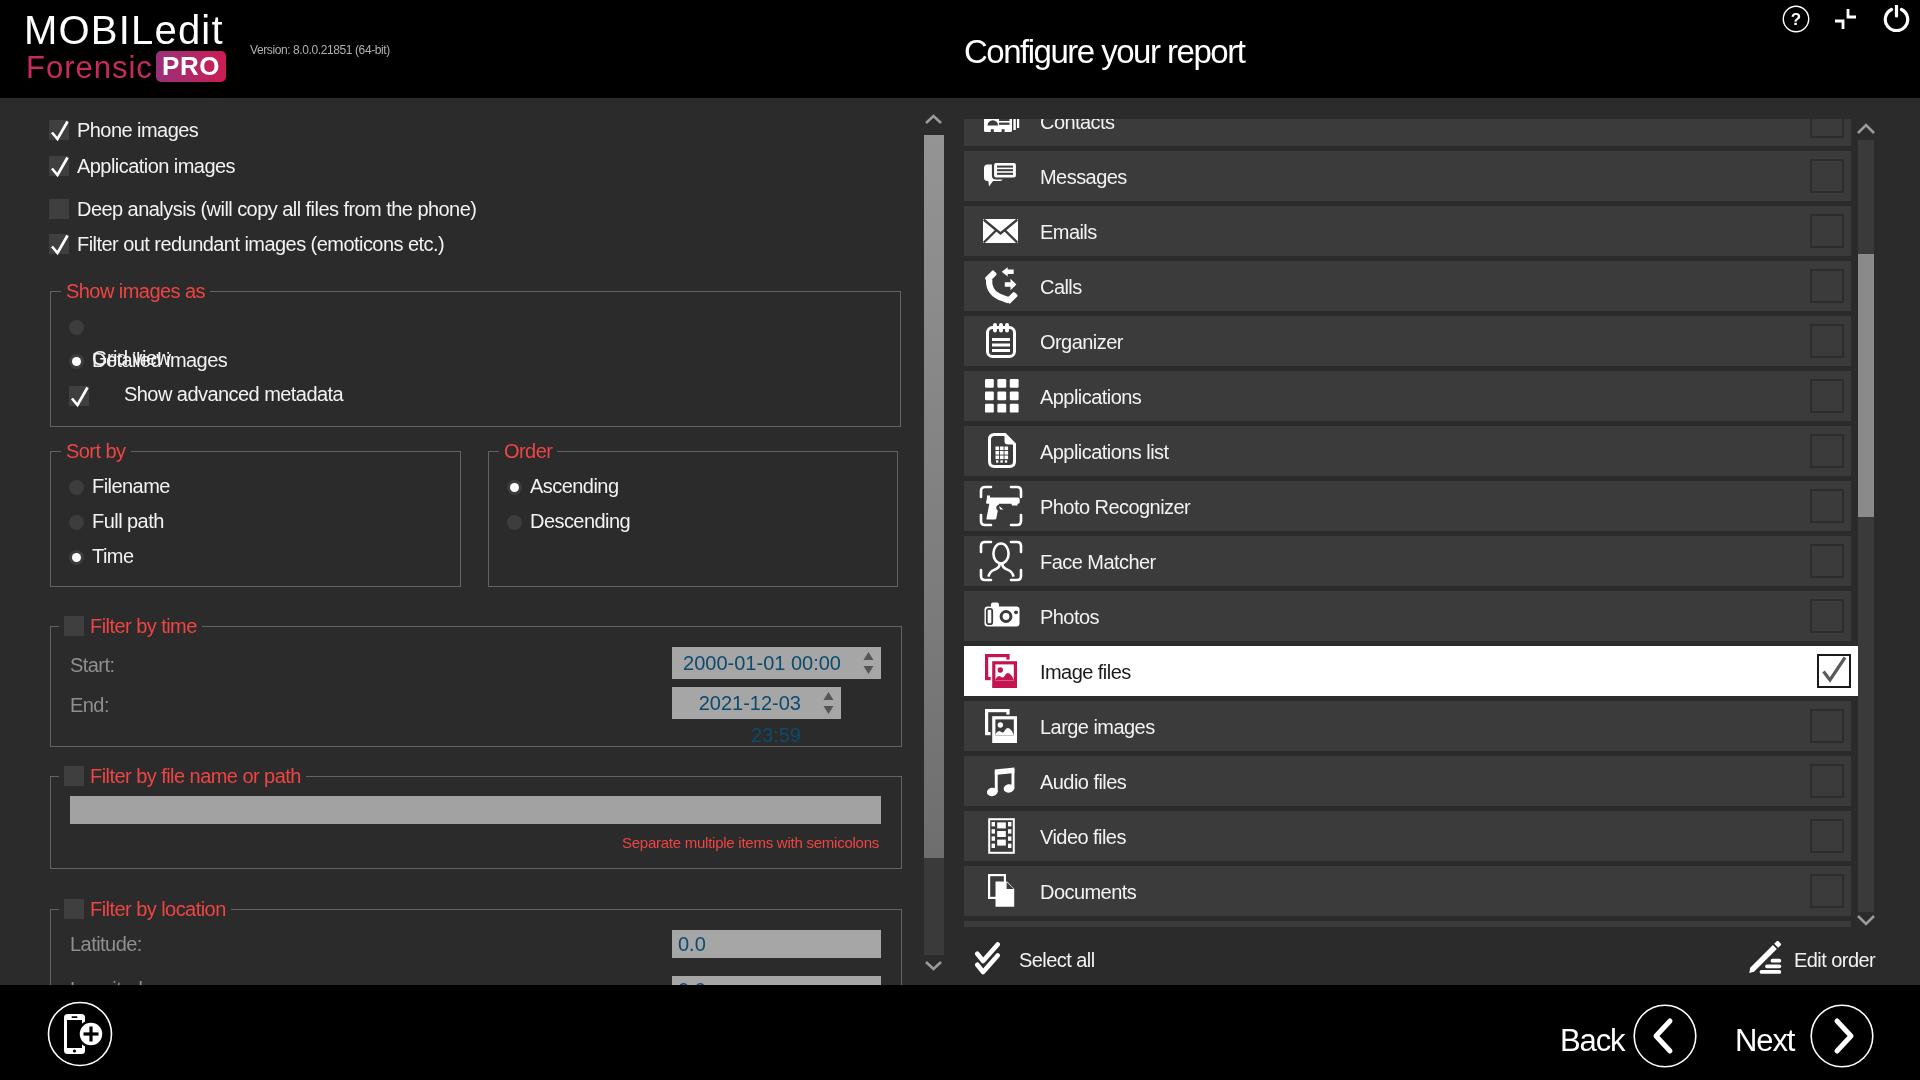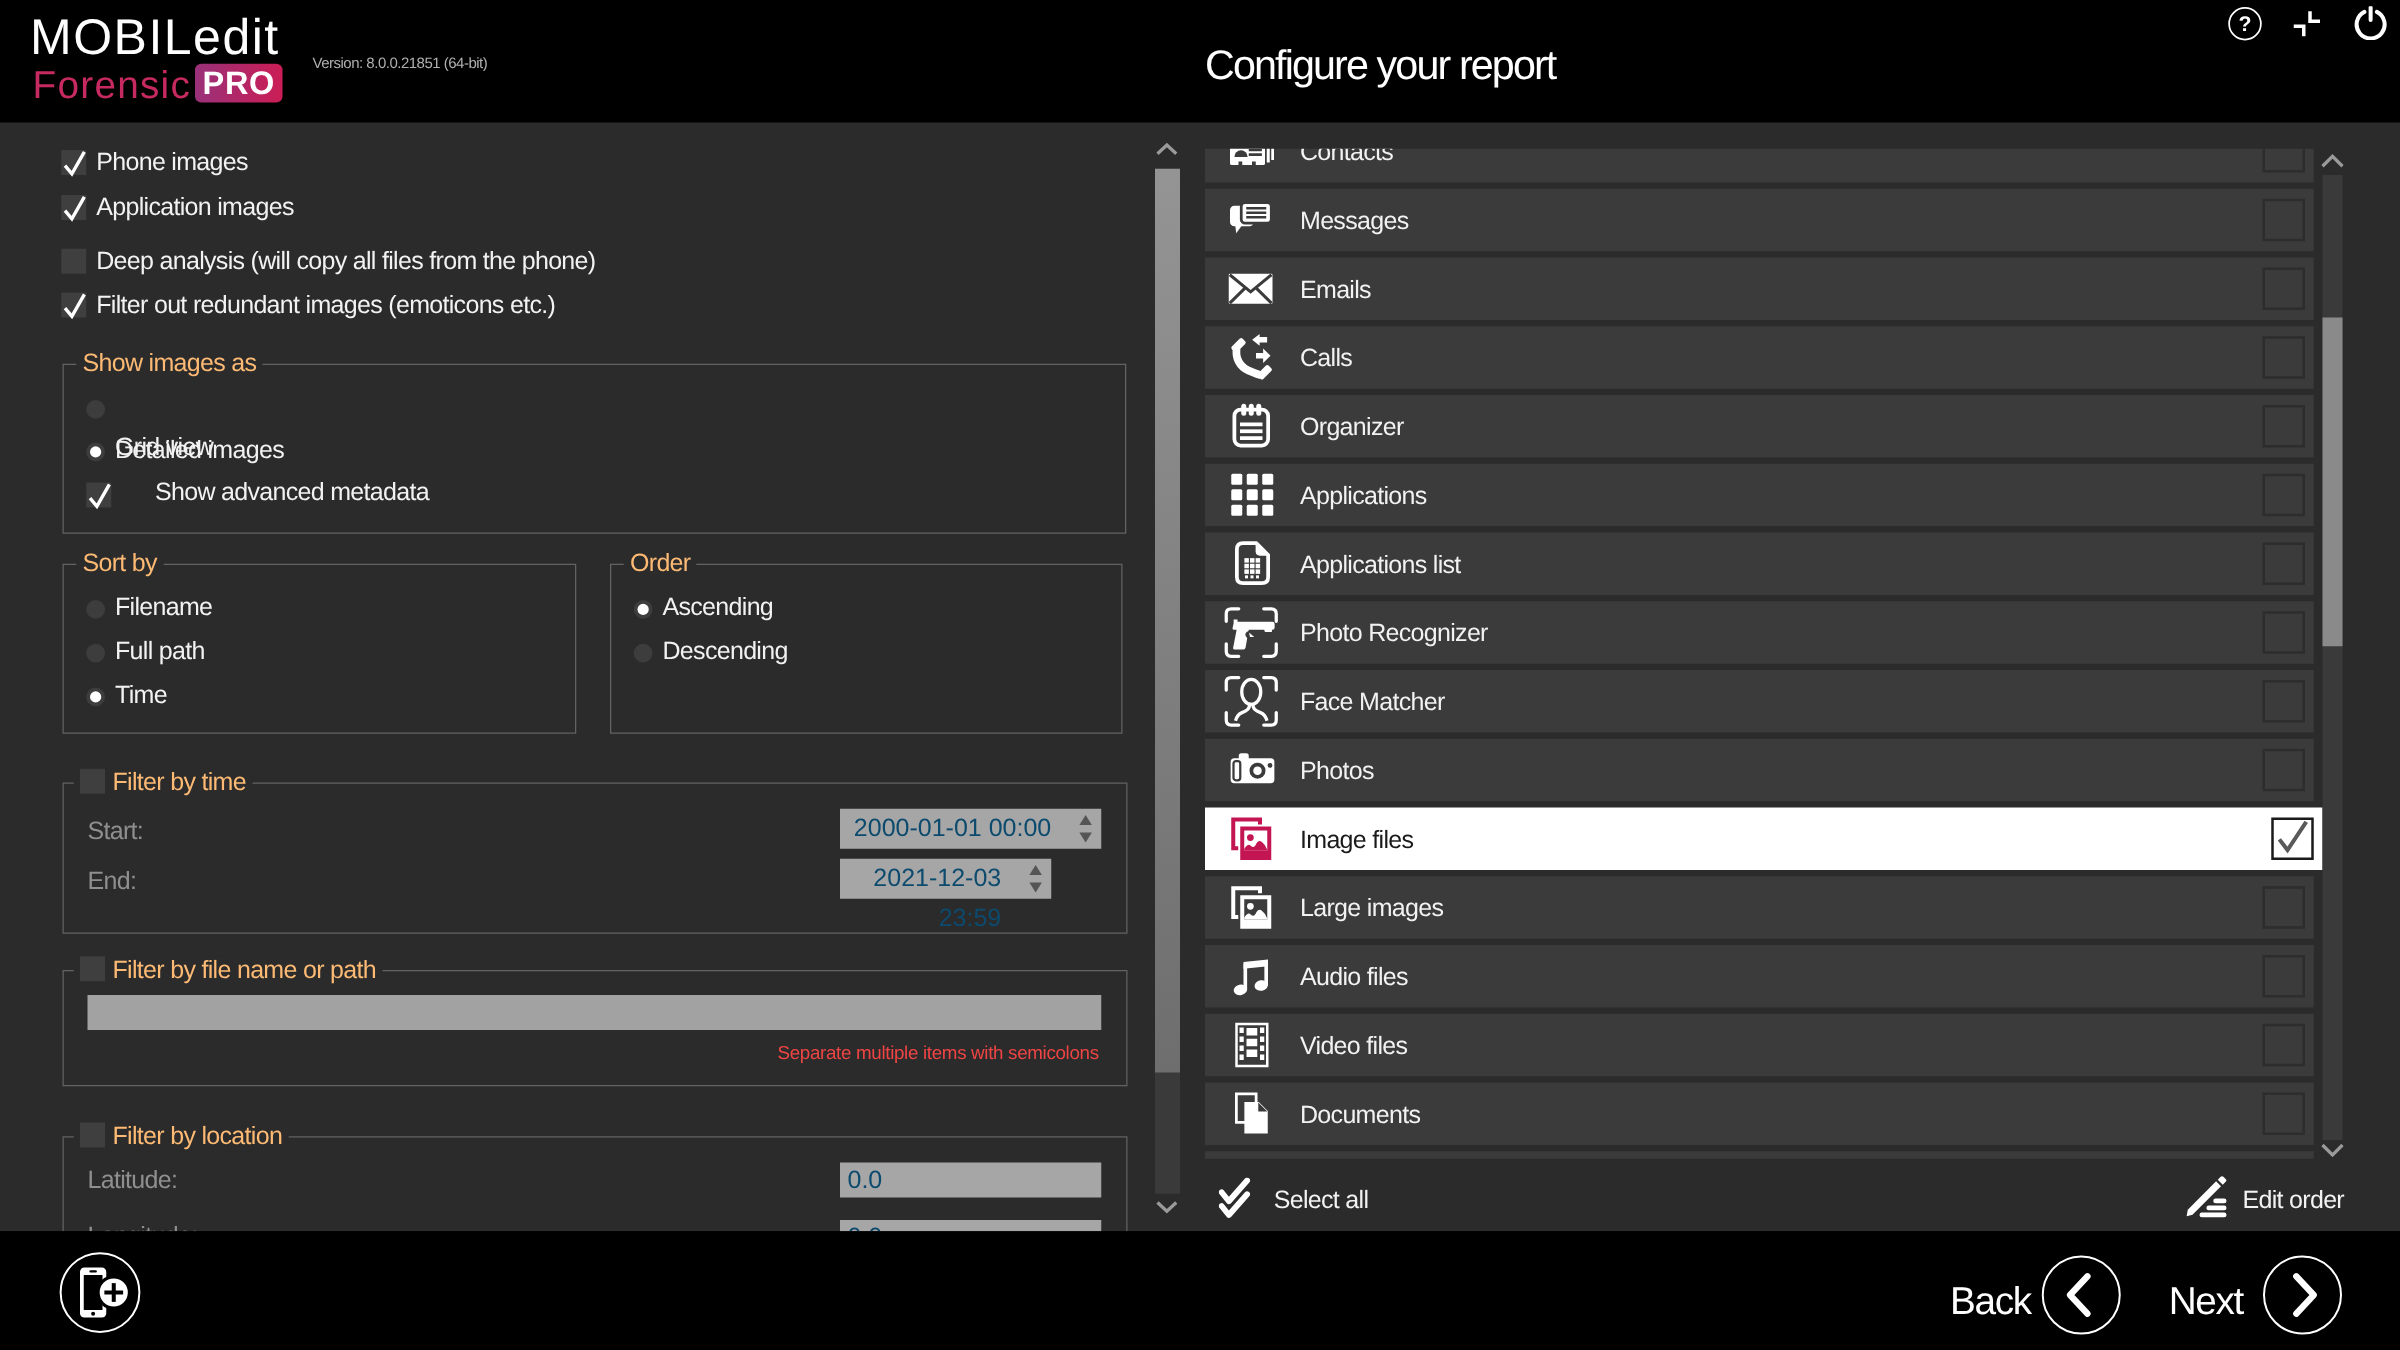--- a/index.html
+++ b/index.html
@@ -11,21 +11,21 @@
   .txt { color:#f2f2f2; font-size:20px; letter-spacing:-0.55px; white-space:nowrap; }
   .gray { color:#8f8f8f; }
   
   .cb { position:absolute; width:20px; height:20px; background:#3f3f3f; }
   .cb svg { position:absolute; left:0px; top:0px; overflow:visible; }
   
   .rad { position:absolute; width:15px; height:15px; border-radius:50%; background:#3d3d3d; }
   .rad.sel:after { content:""; position:absolute; left:3px; top:3px; width:9px; height:9px; border-radius:50%; background:#fff; }
   
   .grp { position:absolute; border:1px solid #636363; }
-  .glbl { position:absolute; top:-12px; left:10px; background:#2b2b2b; padding:0 5px; font-size:20px; letter-spacing:-0.55px; color:#fdba74; line-height:23px; white-space:nowrap; }
+  .glbl { position:absolute; top:-12px; left:10px; background:#2b2b2b; padding:0 5px; font-size:20px; letter-spacing:-0.55px; color:#ef4444; line-height:23px; white-space:nowrap; }
   
   .inp { position:absolute; background:#a6a6a6; color:#0c4a6e; font-size:20px; line-height:32px; }
   
   #list { position:absolute; left:964px; top:21px; width:895px; height:808px; overflow:hidden; }
   .row { position:absolute; left:0; width:887px; height:50px; background:#3b3b3b; }
   .row .rtx { position:absolute; left:76px; top:1px; line-height:50px; font-size:20px; letter-spacing:-0.55px; color:#f2f2f2; white-space:nowrap; }
   .row .rcb { position:absolute; right:7px; top:8px; width:34px; height:34px; border:2px solid #2d2d2d; }
   .srow { background:#fff; width:894px; }
   .srow .rtx { color:#1a1a1a; }
   .scroll-track { position:absolute; background:#3a3a3a; }

